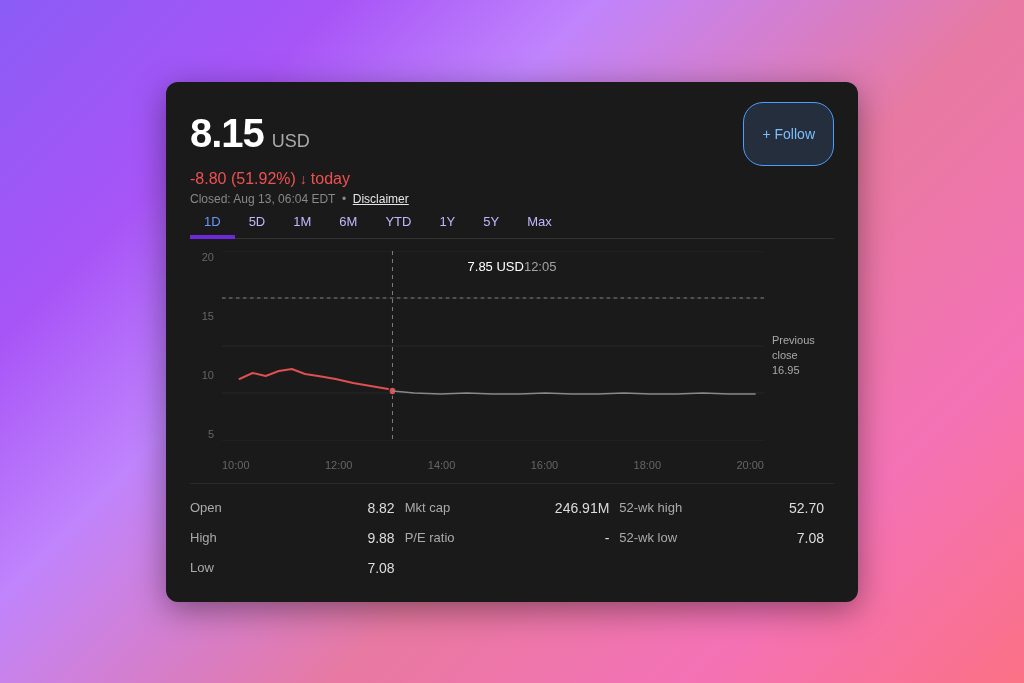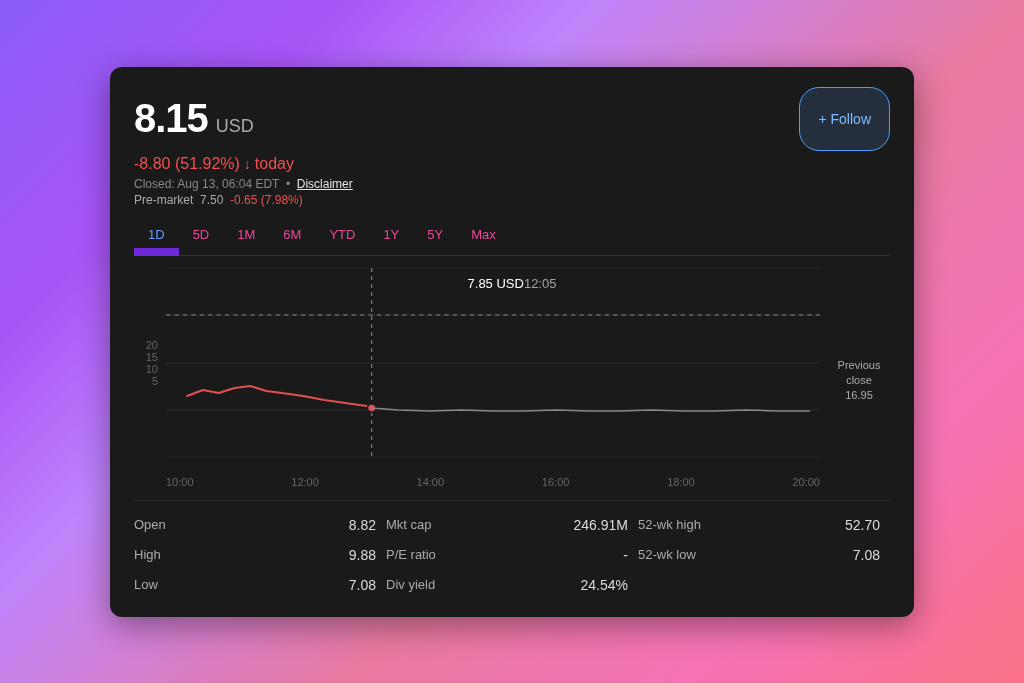--- a/index.html
+++ b/index.html
@@ -12,21 +12,21 @@
       align-items: center;
       justify-content: center;
       font-family: Arial, sans-serif;
       overflow: hidden;
     }
 
     .card {
       background: #1a1a1a;
       border-radius: 12px;
       padding: 20px 24px 20px 24px;
-      width: 804px;
+      width: 692px;
       min-height: 520px;
       box-shadow: 0 8px 32px rgba(0,0,0,0.4);
       color: #fff;
     }
 
     .header-row {
       display: flex;
       align-items: center;
       justify-content: space-between;
       margin-bottom: 4px;
@@ -104,29 +104,29 @@
     .tabs {
       display: flex;
       gap: 0;
       margin-bottom: 12px;
       border-bottom: 1px solid #333;
     }
 
     .tab {
       padding: 6px 14px;
       font-size: 13px;
-      color: #ec4899;
+      color: #c4b5fd;
       cursor: pointer;
       border-bottom: 2px solid transparent;
       margin-bottom: -1px;
     }
 
     .tab.active {
       color: #6699ff;
-      border-bottom: 8px solid #6d28d9;
+      border-bottom: 4px solid #6d28d9;
     }
 
     .chart-area {
       position: relative;
       height: 220px;
       margin-bottom: 12px;
     }
 
     .chart-tooltip {
       position: absolute;
@@ -150,21 +150,21 @@
       color: #a3a3a3;
     }
 
     .y-axis {
       position: absolute;
       left: 0;
       top: 0;
       bottom: 30px;
       display: flex;
       flex-direction: column;
-      justify-content: center;
+      justify-content: space-between;
     }
 
     .y-label {
       font-size: 11px;
       color: #666;
       width: 24px;
       text-align: right;
     }
 
     .chart-svg-container {
@@ -175,24 +175,22 @@
       bottom: 30px;
     }
 
     .previous-close-label {
       position: absolute;
       right: 0;
       top: 50%;
       transform: translateY(-60%);
       font-size: 11px;
       color: #aaa;
-      text-align: center;
       line-height: 1.4;
       width: 62px;
-      margin-top: 8px;
     }
 
     .x-axis {
       position: absolute;
       bottom: 0;
       left: 32px;
       right: 70px;
       display: flex;
       justify-content: space-between;
       margin-top: 32px;
@@ -256,27 +254,20 @@
   <div class="change-row">
     <span>-8.80 (51.92%)</span>
     <span class="arrow-down">↓</span>
     <span>today</span>
   </div>
 
   <div class="meta-row">
     <span>Closed: Aug 13, 06:04 EDT</span>
     &nbsp;•&nbsp;
     <span class="disclaimer-link">Disclaimer</span>
-  </div>
-  <div class="premarket-row">
-    <span>Pre-market</span>
-    <span>&nbsp;<span>7.50</span></span>
-    <span class="premarket-change">
-      &nbsp;<span>-0.65 (7.98%)</span>
-    </span>
   </div>
 
   <div class="tabs">
     <div class="tab active">1D</div>
     <div class="tab">5D</div>
     <div class="tab">1M</div>
     <div class="tab">6M</div>
     <div class="tab">YTD</div>
     <div class="tab">1Y</div>
     <div class="tab">5Y</div>
@@ -351,24 +342,20 @@
 
     <div class="grid-col">
       <div class="stat-row">
         <span class="stat-label">Mkt cap</span>
         <span class="stat-value">246.91M</span>
       </div>
       <div class="stat-row">
         <span class="stat-label">P/E ratio</span>
         <span class="stat-value">-</span>
       </div>
-      <div class="stat-row">
-        <span class="stat-label">Div yield</span>
-        <span class="stat-value">24.54%</span>
-      </div>
     </div>
 
     <div class="grid-col">
       <div class="stat-row">
         <span class="stat-label">52-wk high</span>
         <span class="stat-value">52.70</span>
       </div>
       <div class="stat-row">
         <span class="stat-label">52-wk low</span>
         <span class="stat-value">7.08</span>

